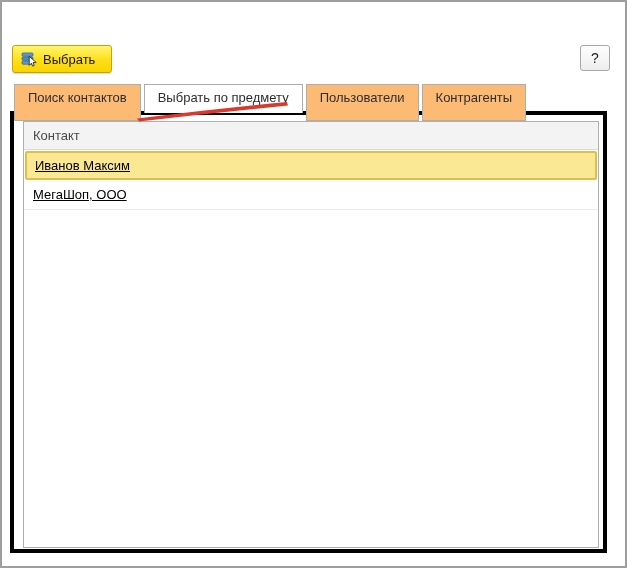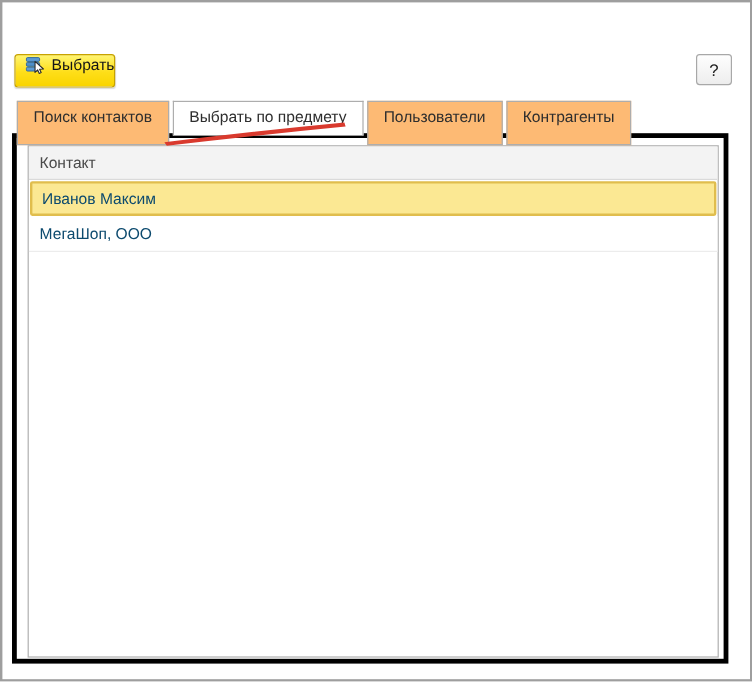--- a/index.html
+++ b/index.html
@@ -10,22 +10,22 @@
   
   .titlebar{position:absolute;left:0;top:0;right:0;height:38px;background:#fff;}
   .title{position:absolute;left:11px;top:8px;font-size:16px;color:#1a1a1a;letter-spacing:.2px;}
   .win-controls{position:absolute;top:8px;right:8px;display:flex;align-items:center;}
   .win-btn{width:30px;height:22px;display:flex;align-items:center;justify-content:center;cursor:default;}
   .dots{display:flex;flex-direction:column;gap:2.5px;}
   .dots span{width:2.6px;height:2.6px;background:#4a4a4a;border-radius:50%;}
   .maxi{width:11px;height:11px;border:1.4px solid #3c3c3c;box-sizing:border-box;}
   
   .btn-select{
-    position:absolute;left:10px;top:43px;height:28px;padding:0 0 0 8px;
-    display:flex;align-items:flex-start;gap:5px;
+    position:absolute;left:10px;top:43px;height:28px;padding:0 16px 0 8px;
+    display:flex;align-items:center;gap:5px;
     background:linear-gradient(#fff571,#fede18 55%,#f9d400);
     border:1px solid #c7a300;border-radius:3px;font-size:13px;color:#161616;
     box-shadow:0 1px 1px rgba(0,0,0,.15);cursor:pointer;
   }
   .btn-help{
     position:absolute;top:43px;right:15px;width:30px;height:26px;
     background:linear-gradient(#fefefe,#ededed);border:1px solid #a8a8a8;border-radius:3px;
     font-size:14px;color:#222;display:flex;align-items:center;justify-content:center;cursor:pointer;
   }
   
@@ -43,22 +43,22 @@
   
   .table{
     position:absolute;left:9px;top:6px;width:576px;height:427px;box-sizing:border-box;
     border:1px solid #b0b0b0;background:#fff;overflow:hidden;
   }
   .thead{
     height:27px;line-height:27px;background:#f3f3f3;border-bottom:1px solid #dadada;
     font-size:13px;color:#4a4a4a;padding-left:9px;cursor:default;
   }
   .row{
-    height:30px;line-height:30px;box-sizing:border-box;font-size:13px;color:#0c4a6e;
-    padding-left:9px;border-bottom:1px solid #ececec;cursor:pointer;background:#fff;
+    height:30px;line-height:30px;box-sizing:border-box;font-size:13px;color:#000000;
+    padding-left:9px;border-bottom:1px solid #ececec;cursor:pointer;background:#fff;text-decoration:underline;
   }
   .row.selected{
     margin:1px 1px 0 1px;height:29px;line-height:26px;padding-left:8px;
     background:#fbe893;border:2px solid #e0bd4d;border-radius:2px;
   }
   
   .marker{position:absolute;left:134px;top:99px;width:156px;height:23px;z-index:5;pointer-events:none;}
 </style>
 </head>
 <body>

